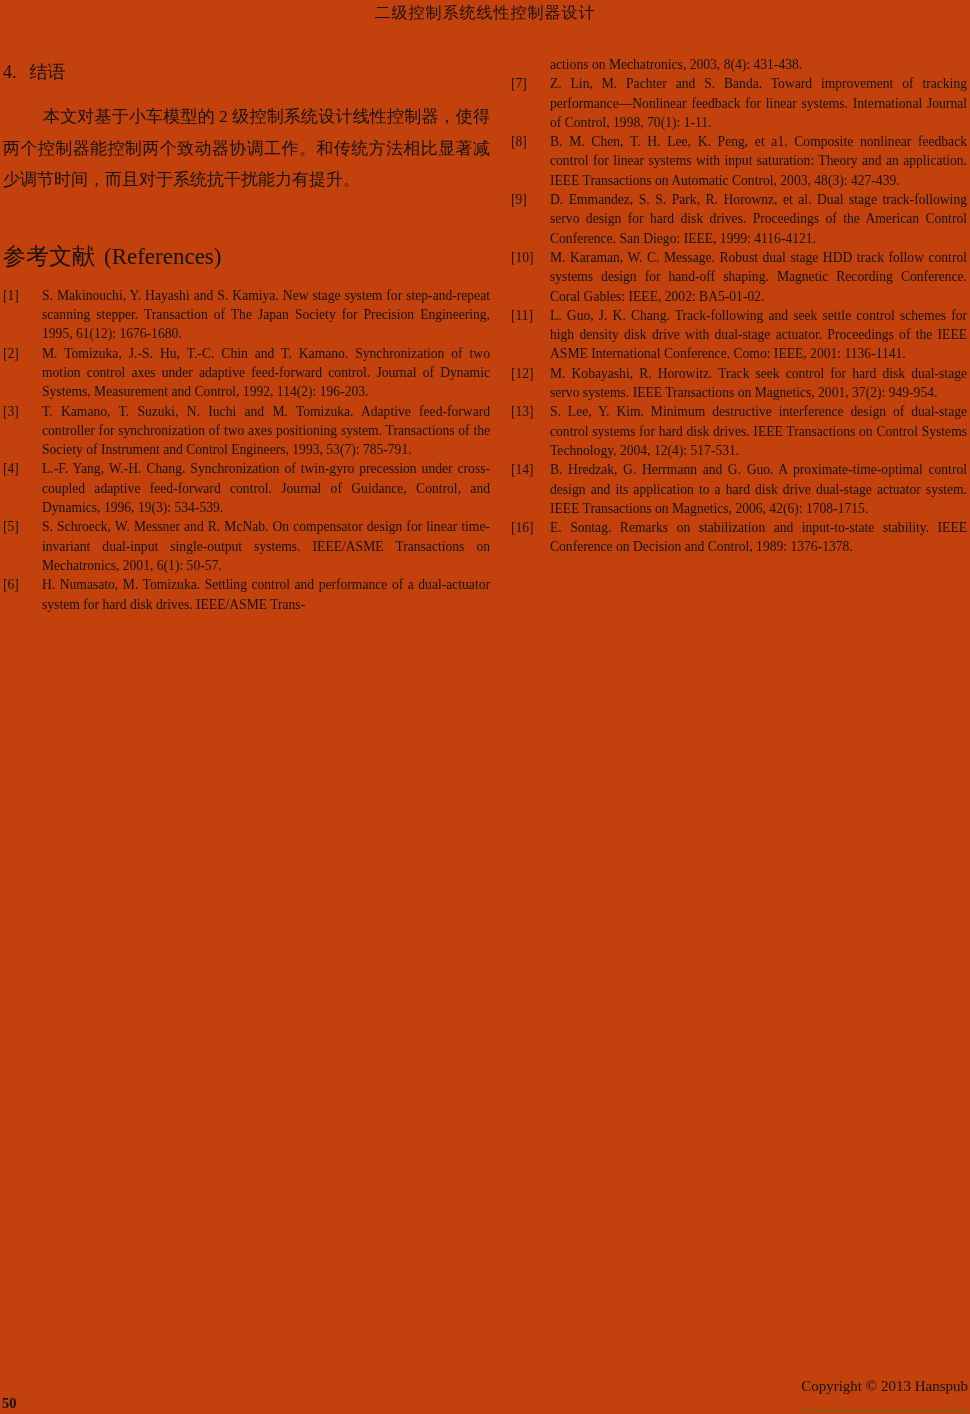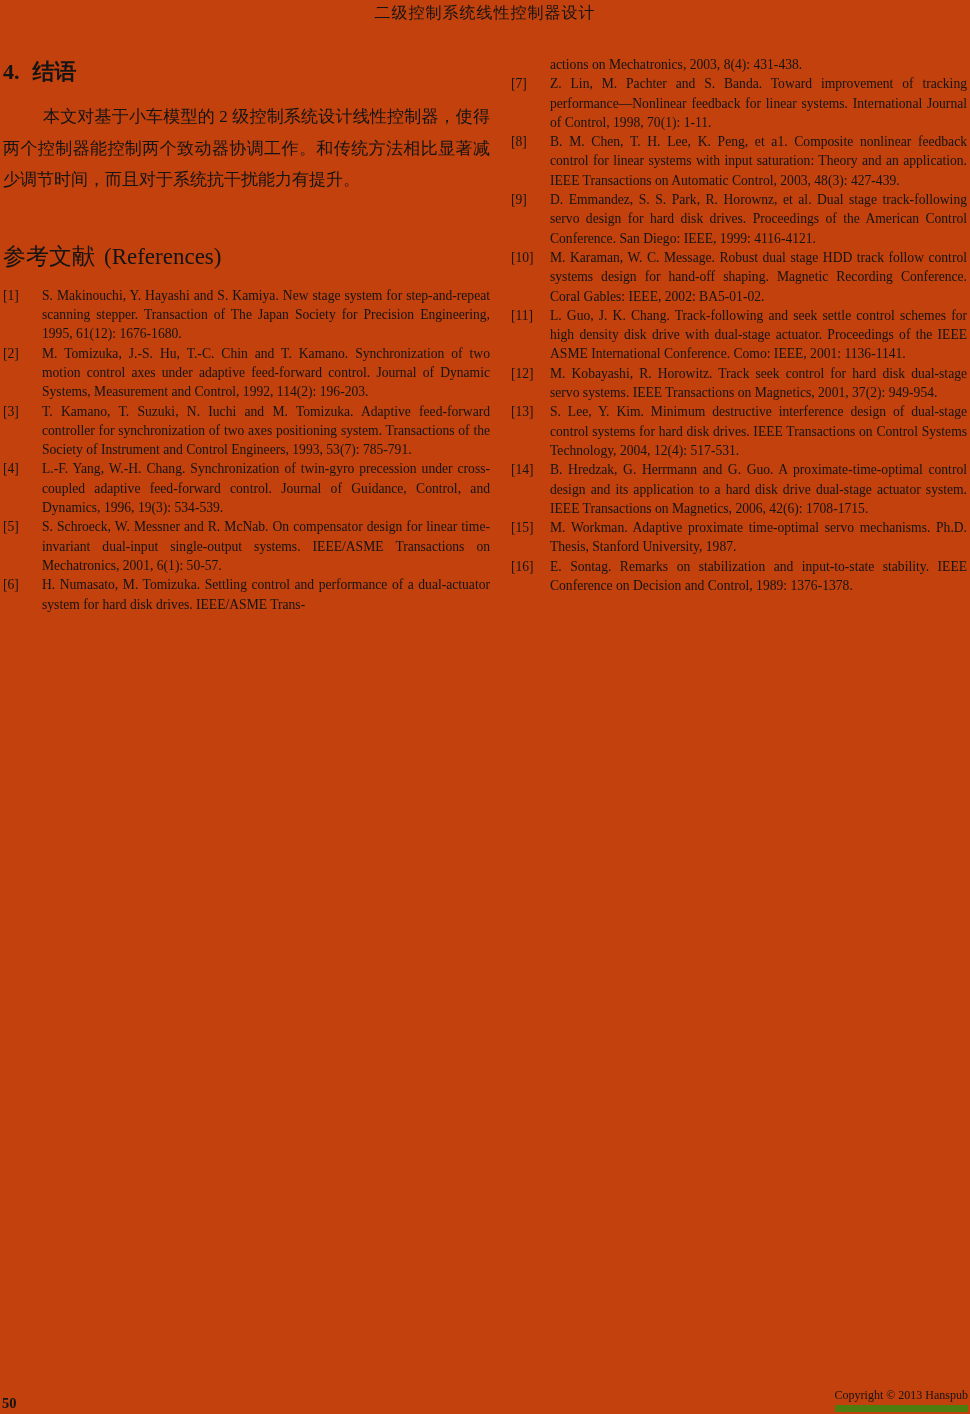--- a/index.html
+++ b/index.html
@@ -19,21 +19,21 @@
 
   .columns {
     position: absolute; top: 55px; left: 3px; right: 3px;
     display: flex; gap: 21px;
   }
   .col-left  { width: 487px; flex: 0 0 487px; }
   .col-right { flex: 1; min-width: 0; }
 
   .section-heading {
     margin: 4px 0 0 0;
-    font-size: 22px; font-weight: bold; line-height: 26px;
+    font-size: 18px; font-weight: normal; line-height: 26px;
   }
   .section-heading .heading-no { margin-right: 13px; }
 
   .conclusion-paragraph {
     margin: 16px 0 0 0;
     font-size: 17px; line-height: 31.6px;
     text-align: justify; text-indent: 2.35em;
   }
 
   .references-heading {
@@ -59,22 +59,22 @@
   }
   .col-right .ref-list { margin-top: 0; }
 
   .footer-page-number {
     position: absolute; left: 2px; bottom: 2px;
     font-size: 14.5px;
     font-weight: bold;
   }
   .footer-copyright {
     position: absolute; right: 2px; bottom: 2px;
-    font-size: 12px;
-    border-bottom: 7px solid #4d7c0f; padding-bottom: 2px;
+    font-size: 15px;
+    border-bottom: 1px solid #4d7c0f; padding-bottom: 16px;
   }
 </style>
 </head>
 <body>
 
 <div class="page">
 
   <div class="header-title">二级控制系统线性控制器设计</div>
 
   <div class="columns">
@@ -165,24 +165,20 @@
           <div class="ref-item">
             <span class="ref-no">[13]</span>
             <span>S. Lee, Y. Kim. Minimum destructive interference design of dual-stage control systems for hard disk drives. IEEE Transactions on Control Systems Technology, 2004, 12(4): 517-531.</span>
           </div>
 
           <div class="ref-item">
             <span class="ref-no">[14]</span>
             <span>B. Hredzak, G. Herrmann and G. Guo. A proximate-time-optimal control design and its application to a hard disk drive dual-stage actuator system. IEEE Transactions on Magnetics, 2006, 42(6): 1708-1715.</span>
           </div>
 
-          <div class="ref-item">
-            <span class="ref-no">[15]</span>
-            <span>M. Workman. Adaptive proximate time-optimal servo mechanisms. Ph.D. Thesis, Stanford University, 1987.</span>
-          </div>
 
           <div class="ref-item">
             <span class="ref-no">[16]</span>
             <span>E. Sontag. Remarks on stabilization and input-to-state stability. IEEE Conference on Decision and Control, 1989: 1376-1378.</span>
           </div>
         </div>
 
     </div>
 
   </div>

